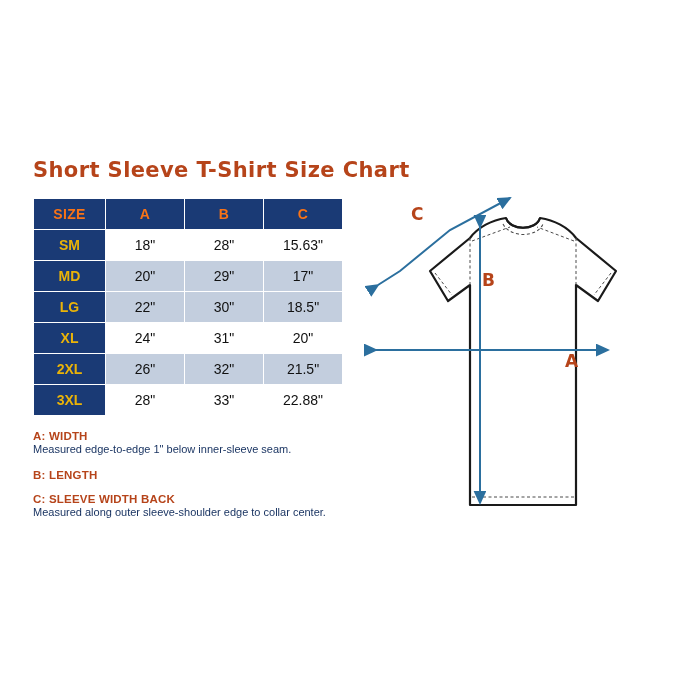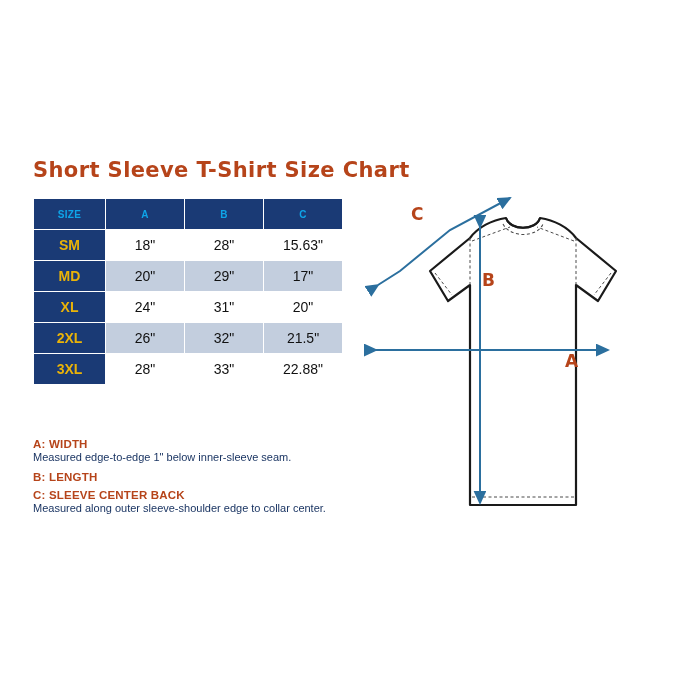--- a/index.html
+++ b/index.html
@@ -45,23 +45,23 @@
   #size-table th, #size-table td {
     border: 1px solid #ffffff;
     text-align: center;
     font-size: 14px;
     height: 31px;
     padding: 0;
     box-sizing: border-box;
   }
   #size-table thead th {
     background: #1a3a75;
-    color: #0ea5e9;
-    font-weight: bold;
-    font-size: 10px;
+    color: #f97316;
+    font-weight: bold;
+    font-size: 14px;
     letter-spacing: 0.3px;
   }
   #size-table tbody th {
     background: #1a3a75;
     color: #eab308;
     font-weight: bold;
     width: 72px;
   }
   #size-table tbody td {
     color: #111111;
@@ -80,23 +80,23 @@
     position: absolute;
     left: 33px;
     top: 430px;
     width: 330px;
   }
   .legend-head {
     color: #b6441a;
     font-weight: bold;
     font-size: 11.5px;
     letter-spacing: 0.2px;
-    margin-top: 6px;
-  }
-  .legend-head:first-child { margin-top: 8px; }
+    margin-top: 12px;
+  }
+  .legend-head:first-child { margin-top: 0; }
   .legend-sub {
     color: #15305f;
     font-size: 11px;
     margin-top: 1px;
     line-height: 1.25;
   }
 
   
   #shirt-area {
     position: absolute;
@@ -140,20 +140,26 @@
         <td>18"</td>
         <td>28"</td>
         <td>15.63"</td>
       </tr>
       <tr class="alt">
         <th>MD</th>
         <td>20"</td>
         <td>29"</td>
         <td>17"</td>
       </tr>
+      <tr class="alt">
+        <th>LG</th>
+        <td>22"</td>
+        <td>30"</td>
+        <td>18.5"</td>
+      </tr>
       <tr class="plain">
         <th>XL</th>
         <td>24"</td>
         <td>31"</td>
         <td>20"</td>
       </tr>
       <tr class="alt">
         <th>2XL</th>
         <td>26"</td>
         <td>32"</td>
@@ -165,21 +171,21 @@
         <td>33"</td>
         <td>22.88"</td>
       </tr>
     </tbody>
   </table>
 
   <div id="legend">
     <div class="legend-head">A: WIDTH</div>
     <div class="legend-sub">Measured edge-to-edge 1" below inner-sleeve seam.</div>
     <div class="legend-head">B: LENGTH</div>
-    <div class="legend-head">C: SLEEVE CENTER BACK</div>
+    <div class="legend-head">C: SLEEVE WIDTH BACK</div>
     <div class="legend-sub">Measured along outer sleeve-shoulder edge to collar center.</div>
   </div>
 
   <div id="shirt-area">
     <svg id="shirt-svg" width="300" height="360" viewBox="0 0 300 360">
       <defs>
         <marker id="arrowhead" markerWidth="7" markerHeight="7" refX="6" refY="3.2" orient="auto" markerUnits="strokeWidth">
           <path d="M0,0 L7,3.2 L0,6.4 z" fill="#2b6f9e"></path>
         </marker>
       </defs>

